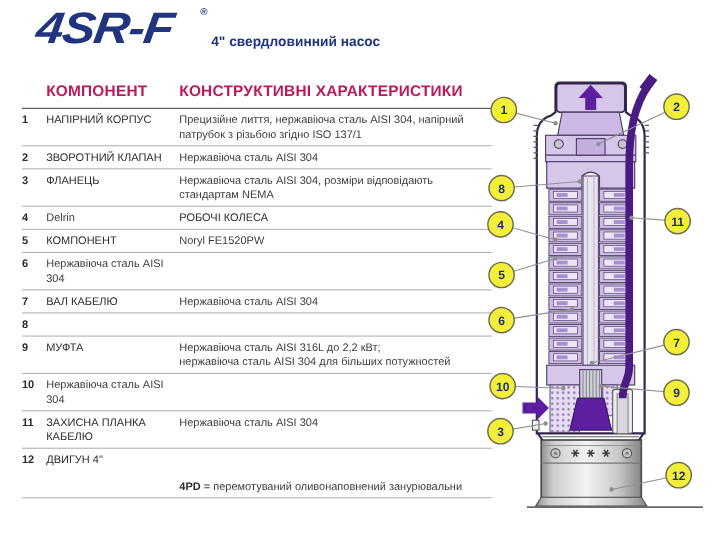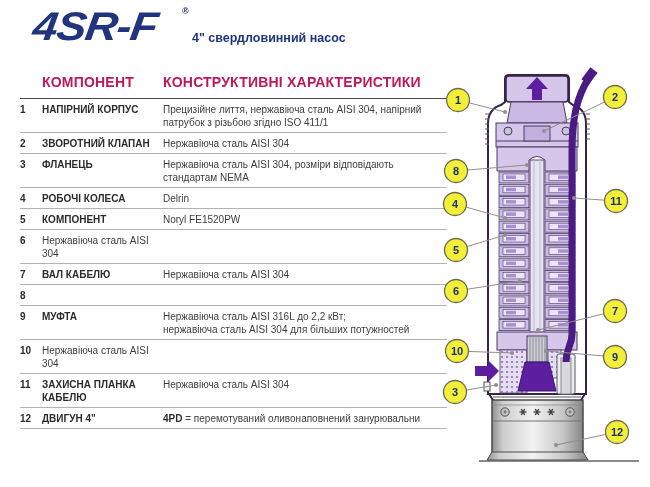--- a/index.html
+++ b/index.html
@@ -22,23 +22,23 @@
     display:grid; grid-template-columns:22px 121px 1fr; align-items:end;
     padding-bottom:8px; border-bottom:1.5px solid #4a4a4a;
   }
   .th { font-size:14px; font-weight:bold; color:#be185d; letter-spacing:0.2px; }
   .trow {
     display:grid; grid-template-columns:22px 121px 1fr;
     padding:4px 0 3px 0; border-bottom:1px solid #b3b3b3;
   }
   .td { font-size:10px; line-height:13px; }
   .td.num { font-weight:bold; color:#2b2b2b; }
-  .td.name { font-weight:bold; color:#2b2b2b; padding-right:8px; }
+  .td.name { font-weight:normal; color:#2b2b2b; padding-right:8px; }
   .td.desc { color:#3d3d3d; white-space:pre-line; padding-right:2px; }
-  .td.desc .clip { white-space:nowrap; overflow:hidden; }
+  .td.desc .clip { white-space:nowrap; overflow:hidden;margin-top:24px; }
   .td.desc b { color:#2b2b2b; }
   
   .diagram { position:absolute; left:0; top:0; }
   .callout-num {
     font-family:"Liberation Sans","DejaVu Sans",sans-serif;
     font-size:11px; font-weight:bold; fill:#1c2f6e;
   }
 </style>
 </head>
 <body>
@@ -54,36 +54,36 @@
   <div class="spec-table">
     <div class="thead">
       <div class="th-num"></div>
       <div class="th">КОМПОНЕНТ</div>
       <div class="th">КОНСТРУКТИВНІ ХАРАКТЕРИСТИКИ</div>
     </div>
     <div id="tbody">
         <div class="trow">
           <div class="td num">1</div>
           <div class="td name">НАПІРНИЙ КОРПУС</div>
-          <div class="td desc">Прецизійне лиття, нержавіюча сталь AISI 304, напірний патрубок з різьбою згідно ISO 411/1</div>
+          <div class="td desc">Прецизійне лиття, нержавіюча сталь AISI 304, напірний патрубок з різьбою згідно ISO 137/1</div>
         </div>
         <div class="trow">
           <div class="td num">2</div>
           <div class="td name">ЗВОРОТНИЙ КЛАПАН</div>
           <div class="td desc">Нержавіюча сталь AISI 304</div>
         </div>
         <div class="trow">
           <div class="td num">3</div>
           <div class="td name">ФЛАНЕЦЬ</div>
           <div class="td desc">Нержавіюча сталь AISI 304, розміри відповідають стандартам NEMA</div>
         </div>
         <div class="trow">
           <div class="td num">4</div>
+          <div class="td desc">Delrin</div>
           <div class="td name">РОБОЧІ КОЛЕСА</div>
-          <div class="td desc">Delrin</div>
         </div>
         <div class="trow">
           <div class="td num">5</div>
           <div class="td name">КОМПОНЕНТ</div>
           <div class="td desc">Noryl FE1520PW</div>
         </div>
         <div class="trow">
           <div class="td num">6</div>
           <div class="td desc">Нержавіюча сталь AISI 304</div>
         </div>

